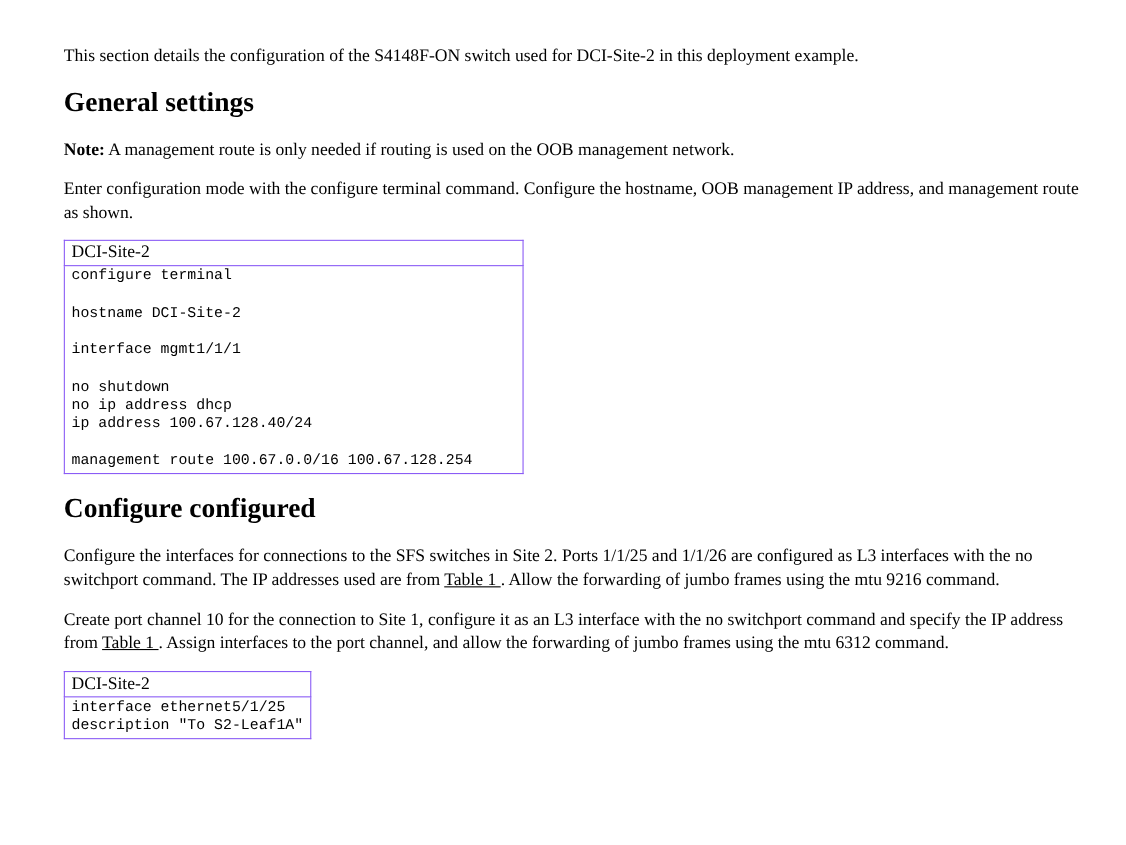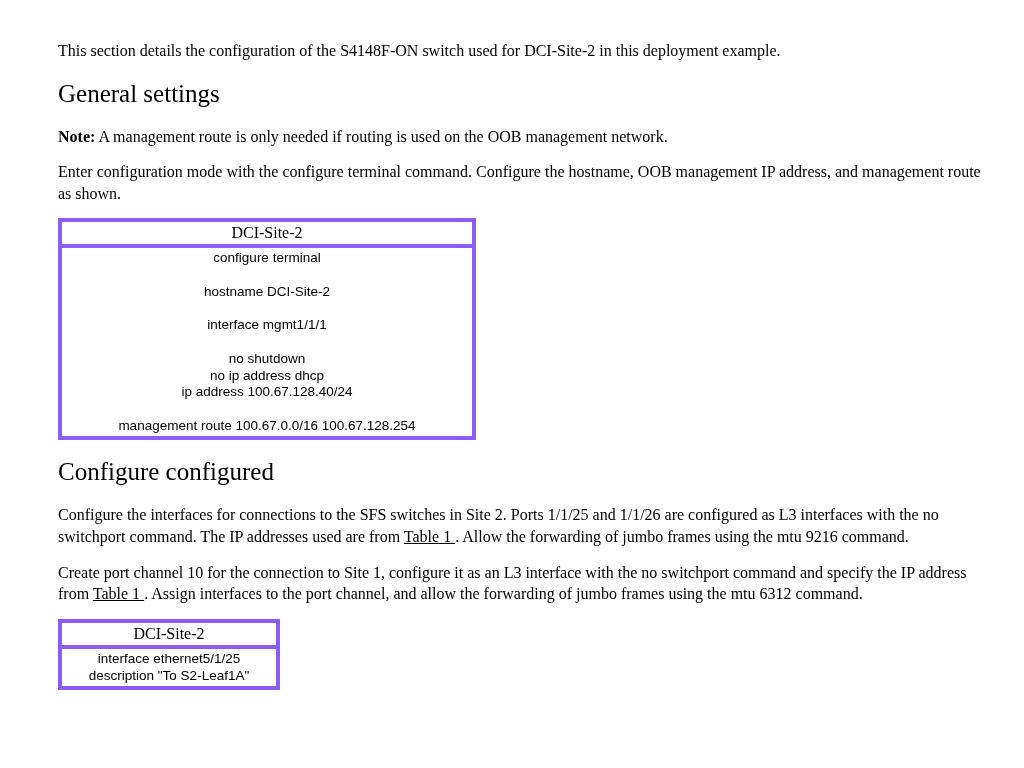--- a/index.html
+++ b/index.html
@@ -15,50 +15,50 @@
   .page {
     padding: 40px 30px 0 58px;
   }
   p {
     margin: 0 0 14px 0;
     font-size: 16px;
     line-height: 1.35;
   }
   h2 {
     font-size: 25px;
-    font-weight: normal;
+    font-weight: bold;
     margin: 18px 0 18px 0;
   }
   .bold { font-weight: bold; }
   a.ref {
     color: #000000;
     text-decoration: underline;
   }
   table.codebox {
     border-collapse: collapse;
     margin: 4px 0 14px 0;
   }
   table.codebox th,
   table.codebox td {
-    border: 4px solid #8b5cf6;
-    text-align: center;
+    border: 1px solid #8b5cf6;
+    text-align: left;
     vertical-align: top;
     font-weight: normal;
   }
   table.codebox th {
     font-family: Georgia, "Times New Roman", serif;
     font-size: 16px;
     padding: 2px 6px;
   }
   table.codebox td {
     padding: 2px 6px 2px 6px;
   }
   pre {
     margin: 0;
-    font-family: Liberation Sans, sans-serif;
+    font-family: Liberation Mono, monospace;
     font-size: 13.5px;
     line-height: 1.24;
     white-space: pre;
   }
   .box1 { width: 418px; }
   .box2 { width: 222px; }
 </style>
 </head>
 <body>
 

